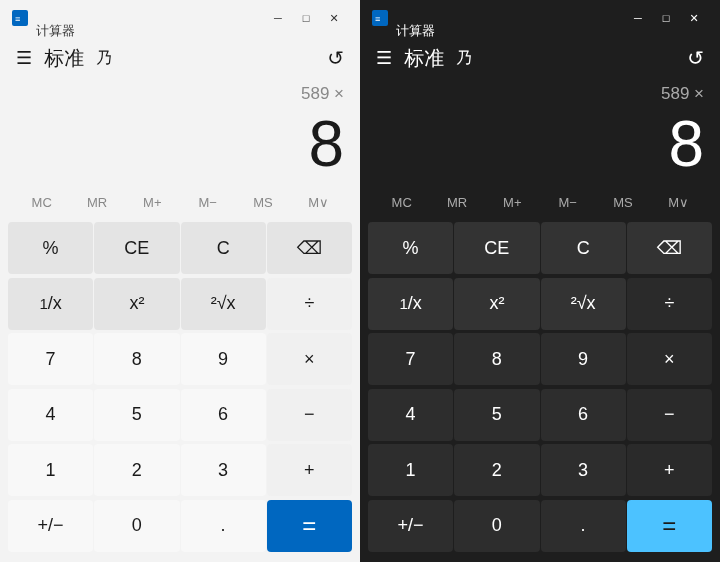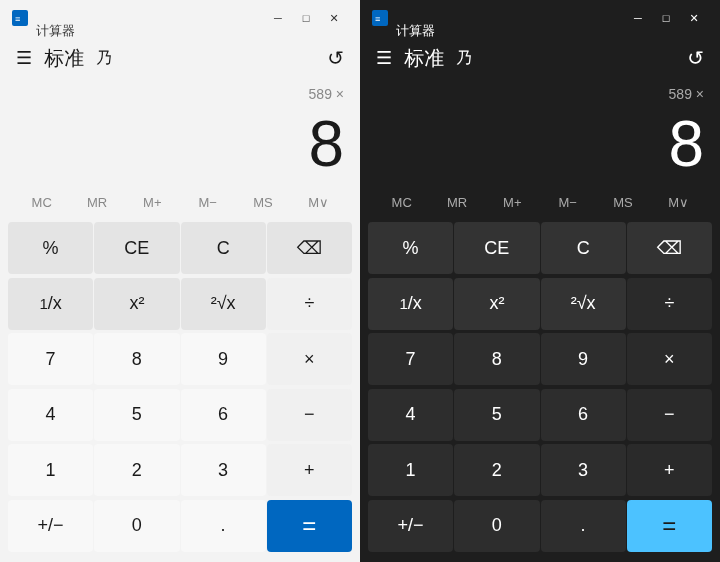--- a/index.html
+++ b/index.html
@@ -104,21 +104,21 @@
       font-size: 16px;
     }
 
     .display-area {
       padding: 4px 16px 4px 16px;
       text-align: right;
       flex-shrink: 0;
     }
 
     .expression {
-      font-size: 14px;
+      font-size: 17px;
       color: #888;
       height: 20px;
       display: flex;
       align-items: center;
       justify-content: flex-end;
       gap: 4px;
     }
 
     .calc-dark .expression { color: #aaa; }
 

